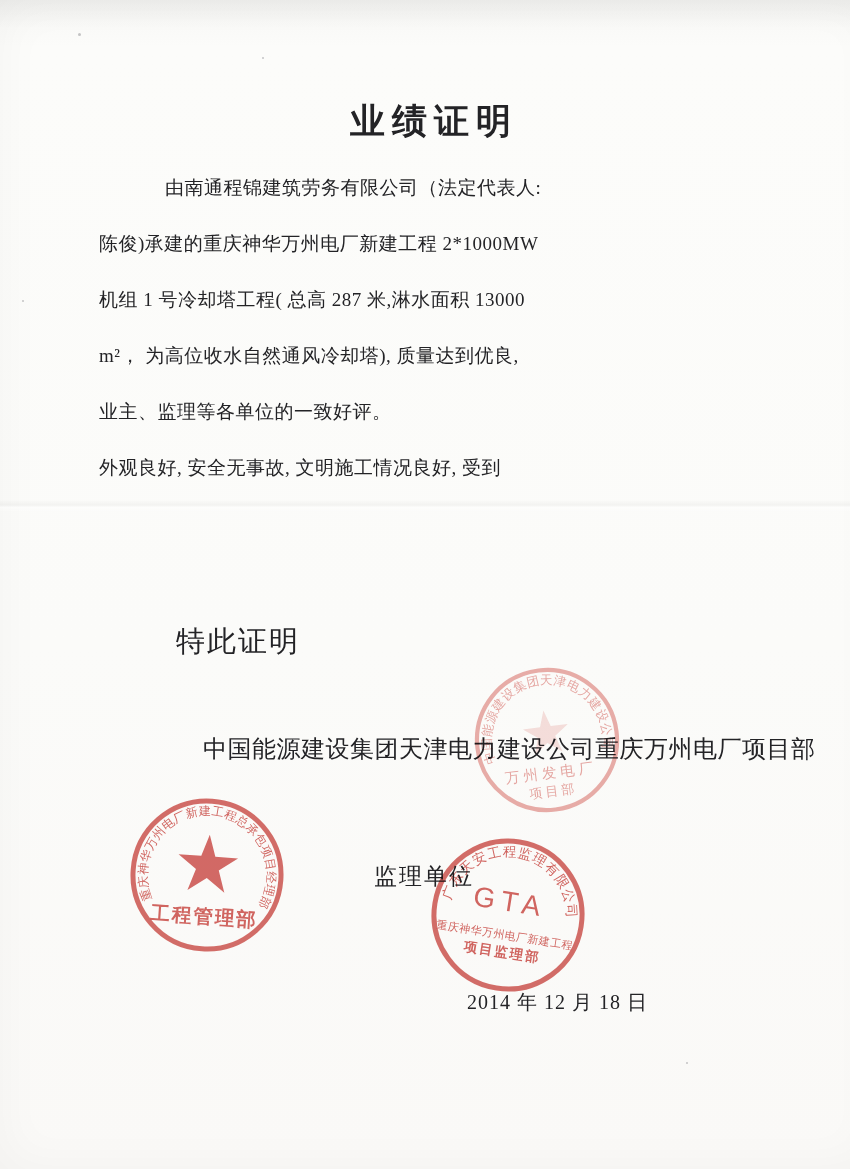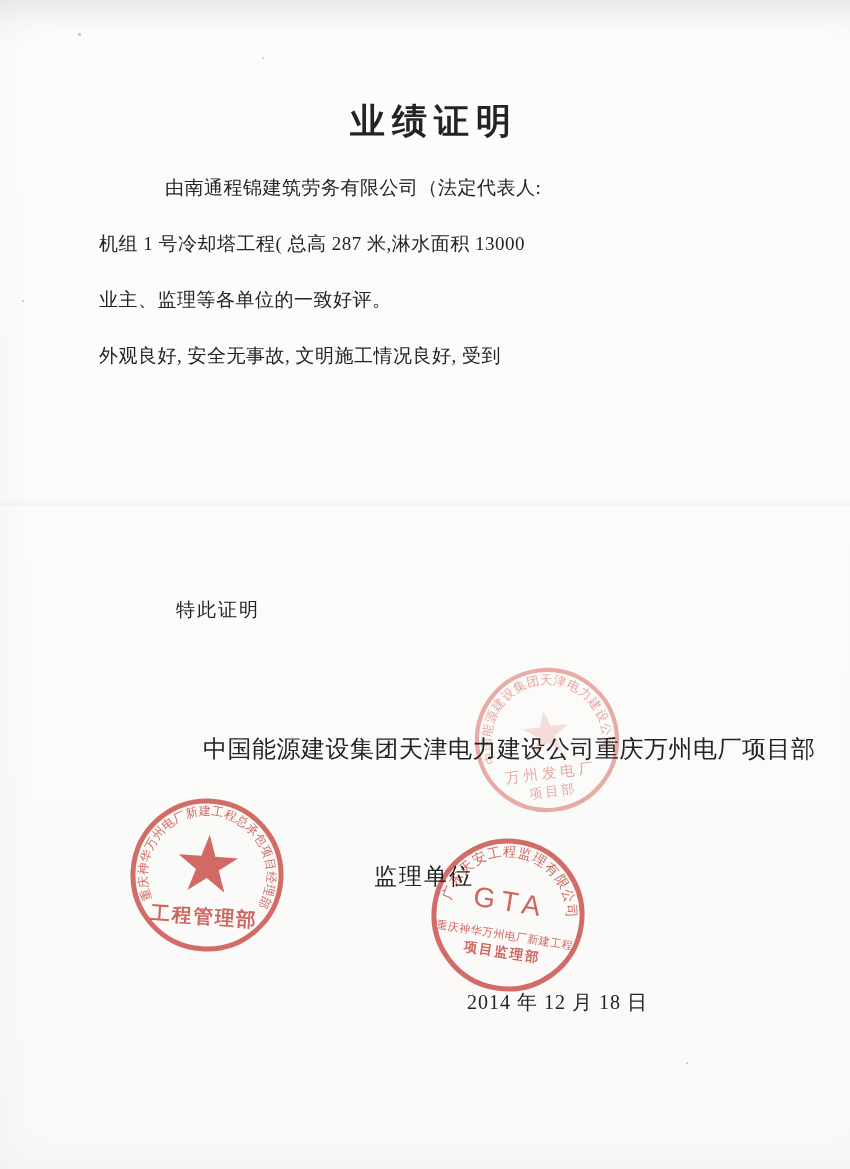--- a/index.html
+++ b/index.html
@@ -13,21 +13,21 @@
     padding-left:24px;
   }
   .title {
     position:absolute; top:98px; left:0; width:850px;
     text-align:center; text-indent:18px;
     font-size:35px; font-weight:bold; letter-spacing:7px;
   }
   .body-text { position:absolute; top:160px; left:99px; width:700px; font-size:19px; }
   .body-line { height:56px; line-height:56px; white-space:nowrap; letter-spacing:0.5px; }
   .body-line.indent { text-indent:66px; }
-  .closing { position:absolute; top:597px; left:176px; font-size:19px; letter-spacing:2px;text-align:center; }
+  .closing { position:absolute; top:622px; left:176px; font-size:29px; letter-spacing:2px;text-align:center; }
   .issuer-line { position:absolute; top:733px; left:203px; font-size:24px; letter-spacing:0.5px; white-space:nowrap; }
   .supervisor-label { position:absolute; top:861px; left:374px; font-size:23px; letter-spacing:2px; }
   .date-line { position:absolute; top:989px; left:467px; font-size:20px; letter-spacing:1px; }
 
   .stamp { position:absolute; mix-blend-mode:multiply; }
   .stamp text { font-family:"Liberation Sans", sans-serif; }
   #stamp-issuer      { left:462px; top:655px; opacity:0.72; }
   #stamp-contractor  { left:119px; top:787px; opacity:0.88; }
   #stamp-supervision { left:420px; top:827px; opacity:0.88; }
 
@@ -46,21 +46,23 @@
 <body>
 
 <div class="page">
 
   <div class="edge-shade-top"></div>
 
   <div class="title">业绩证明</div>
 
   <div class="body-text">
     <div class="body-line indent">由南通程锦建筑劳务有限公司（法定代表人:</div>
+    <div class="body-line">陈俊)承建的重庆神华万州电厂新建工程 2*1000MW</div>
     <div class="body-line">机组 1 号冷却塔工程( 总高 287 米,淋水面积 13000</div>
+    <div class="body-line">m²， 为高位收水自然通风冷却塔), 质量达到优良,</div>
     <div class="body-line">业主、监理等各单位的一致好评。</div>
     <div class="body-line">外观良好, 安全无事故, 文明施工情况良好, 受到</div>
   </div>
 
   <div class="seam"></div>
 
   <div class="closing">特此证明</div>
 
   <div class="issuer-line">中国能源建设集团天津电力建设公司重庆万州电厂项目部</div>
 

